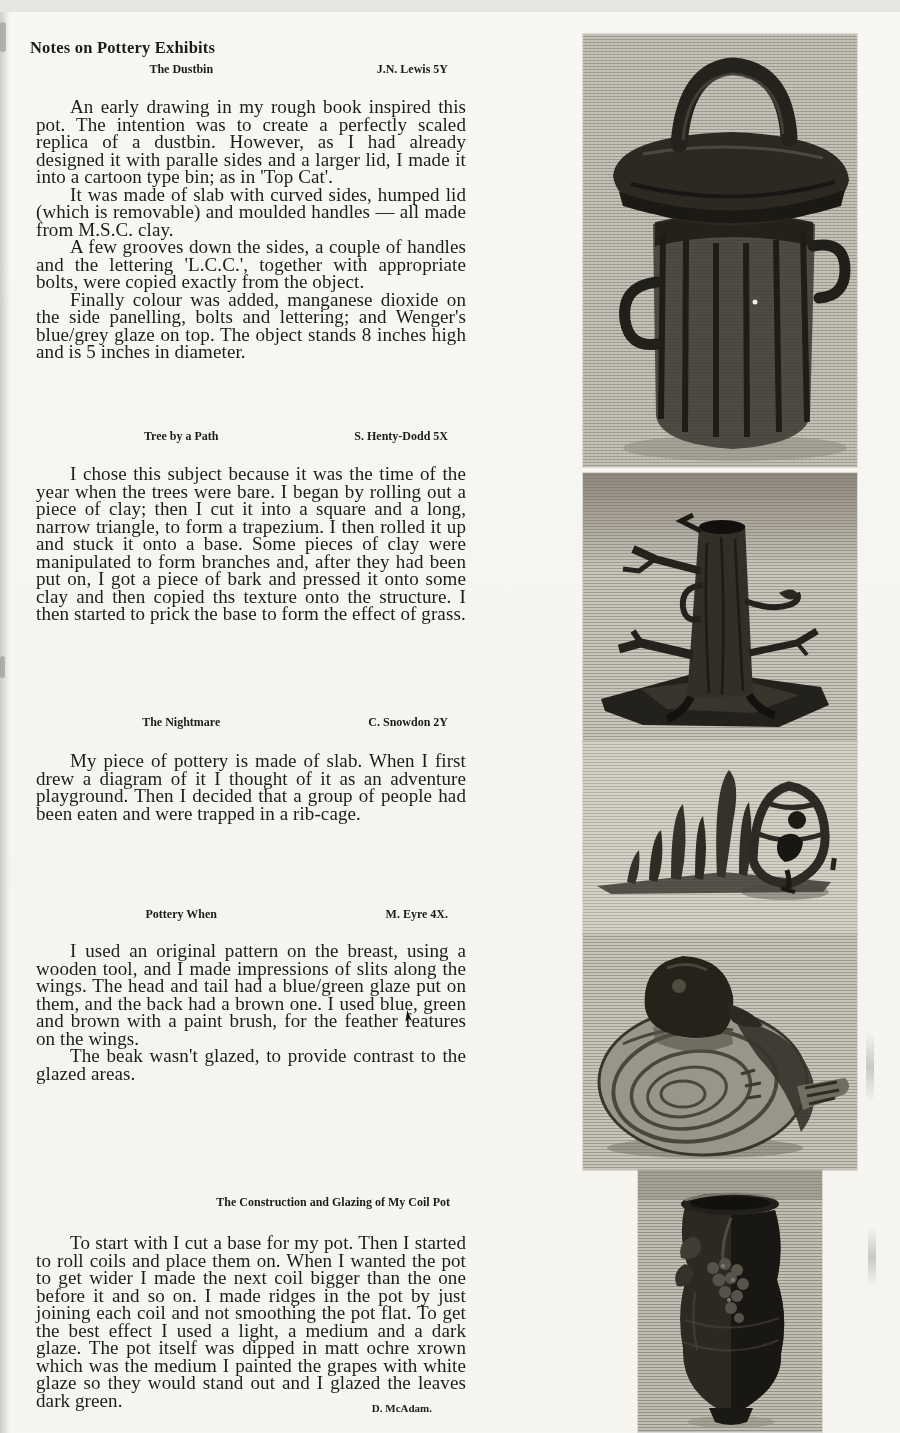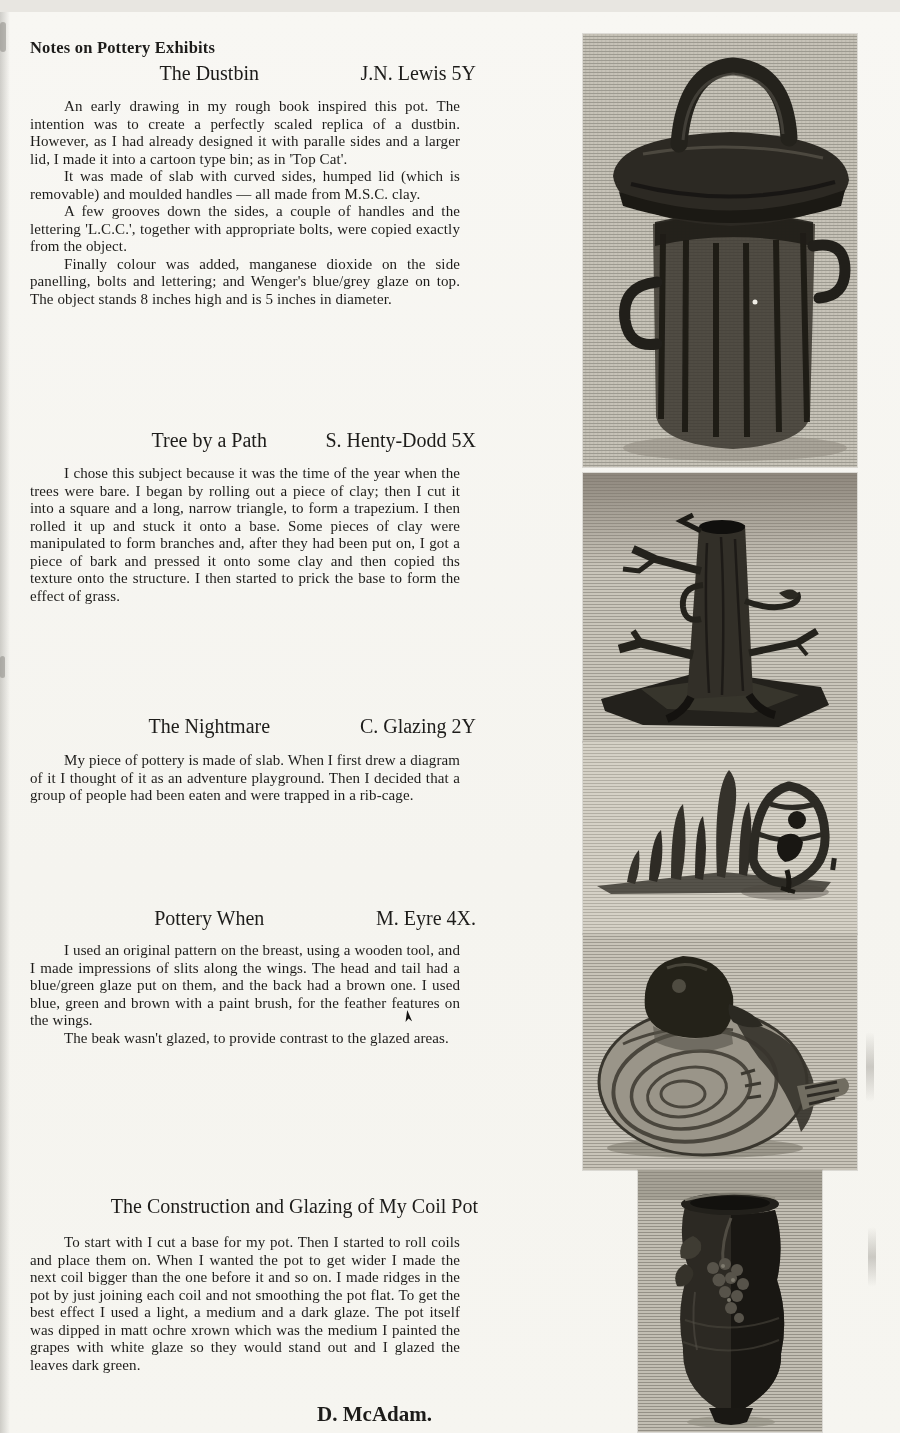--- a/index.html
+++ b/index.html
@@ -6,30 +6,30 @@
   .page{
     position:relative;width:900px;height:1433px;margin:12px auto;
     background:linear-gradient(180deg,#f8f7f3 0%,#f5f4ef 60%,#f6f5f0 100%);
     font-family:"Liberation Serif", serif;color:#1d1c1a;overflow:hidden;
   }
   .edge-streak{position:absolute;left:0;top:0;width:10px;height:100%;
     background:linear-gradient(90deg,rgba(110,108,102,.30),rgba(110,108,102,0));}
   .edge-blot{position:absolute;background:#8d8b85;border-radius:3px;opacity:.55;}
   .article-title{position:absolute;left:30px;top:15px;width:430px;
     font-size:16.5px;font-weight:bold;letter-spacing:.2px;}
-  .sec-head{position:absolute;left:48px;width:430px;height:20px;
-    font-weight:normal;font-size:20px;}
+  .sec-head{position:absolute;left:20px;width:430px;height:20px;
+    font-weight:bold;font-size:12px;}
   .sec-head .sec-title{position:absolute;left:0;width:75%;text-align:center;}
   .sec-head .sec-author{position:absolute;right:2px;top:0;}
   .sec-head--left .sec-title{position:static;display:block;width:auto;text-align:right;}
-  .body-block{position:absolute;left:30px;width:430px;font-size:15px;
+  .body-block{position:absolute;left:36px;width:430px;font-size:19px;
     line-height:17.5px;text-align:justify;letter-spacing:.1px;}
   .body-block p{margin:0;text-indent:34px;}
   .signature{position:absolute;left:30px;top:1390px;width:402px;
-    text-align:right;font-size:21px;font-weight:bold;}
+    text-align:right;font-size:11px;font-weight:bold;}
   .photo{position:absolute;box-shadow:0 0 0 1px rgba(140,136,128,.25);}
   .photo svg{display:block;width:100%;height:100%;}
   #ph1{left:583px;top:22px;width:274px;height:433px;}
   #ph2{left:583px;top:461px;width:274px;height:269px;}
   #ph3{left:583px;top:730px;width:274px;height:192px;}
   #ph4{left:583px;top:922px;width:274px;height:236px;}
   #ph5{left:638px;top:1158px;width:184px;height:262px;}
   .ink-mark{position:absolute;left:404px;top:998px;width:9px;height:12px;
     background:#161513;clip-path:polygon(45% 0,82% 100%,46% 70%,8% 96%);
     transform:rotate(-8deg);}
@@ -63,21 +63,21 @@
   <div class="sec-head" style="top:417px;">
     <span class="sec-title">Tree by a Path</span>
     <span class="sec-author">S. Henty-Dodd 5X</span>
   </div>
   <div class="body-block" style="top:453px;">
     <p>I chose this subject because it was the time of the year when the trees were bare. I began by rolling out a piece of clay; then I cut it into a square and a long, narrow triangle, to form a trapezium. I then rolled it up and stuck it onto a base. Some pieces of clay were manipulated to form branches and, after they had been put on, I got a piece of bark and pressed it onto some clay and then copied ths texture onto the structure. I then started to prick the base to form the effect of grass.</p>
   </div>
 
   <div class="sec-head" style="top:703px;">
     <span class="sec-title">The Nightmare</span>
-    <span class="sec-author">C. Glazing 2Y</span>
+    <span class="sec-author">C. Snowdon 2Y</span>
   </div>
   <div class="body-block" style="top:740px;">
     <p>My piece of pottery is made of slab. When I first drew a diagram of it I thought of it as an adventure playground. Then I decided that a group of people had been eaten and were trapped in a rib-cage.</p>
   </div>
 
   <div class="sec-head" style="top:895px;">
     <span class="sec-title">Pottery When</span>
     <span class="sec-author">M. Eyre 4X.</span>
   </div>
   <div class="body-block" style="top:930px;">

